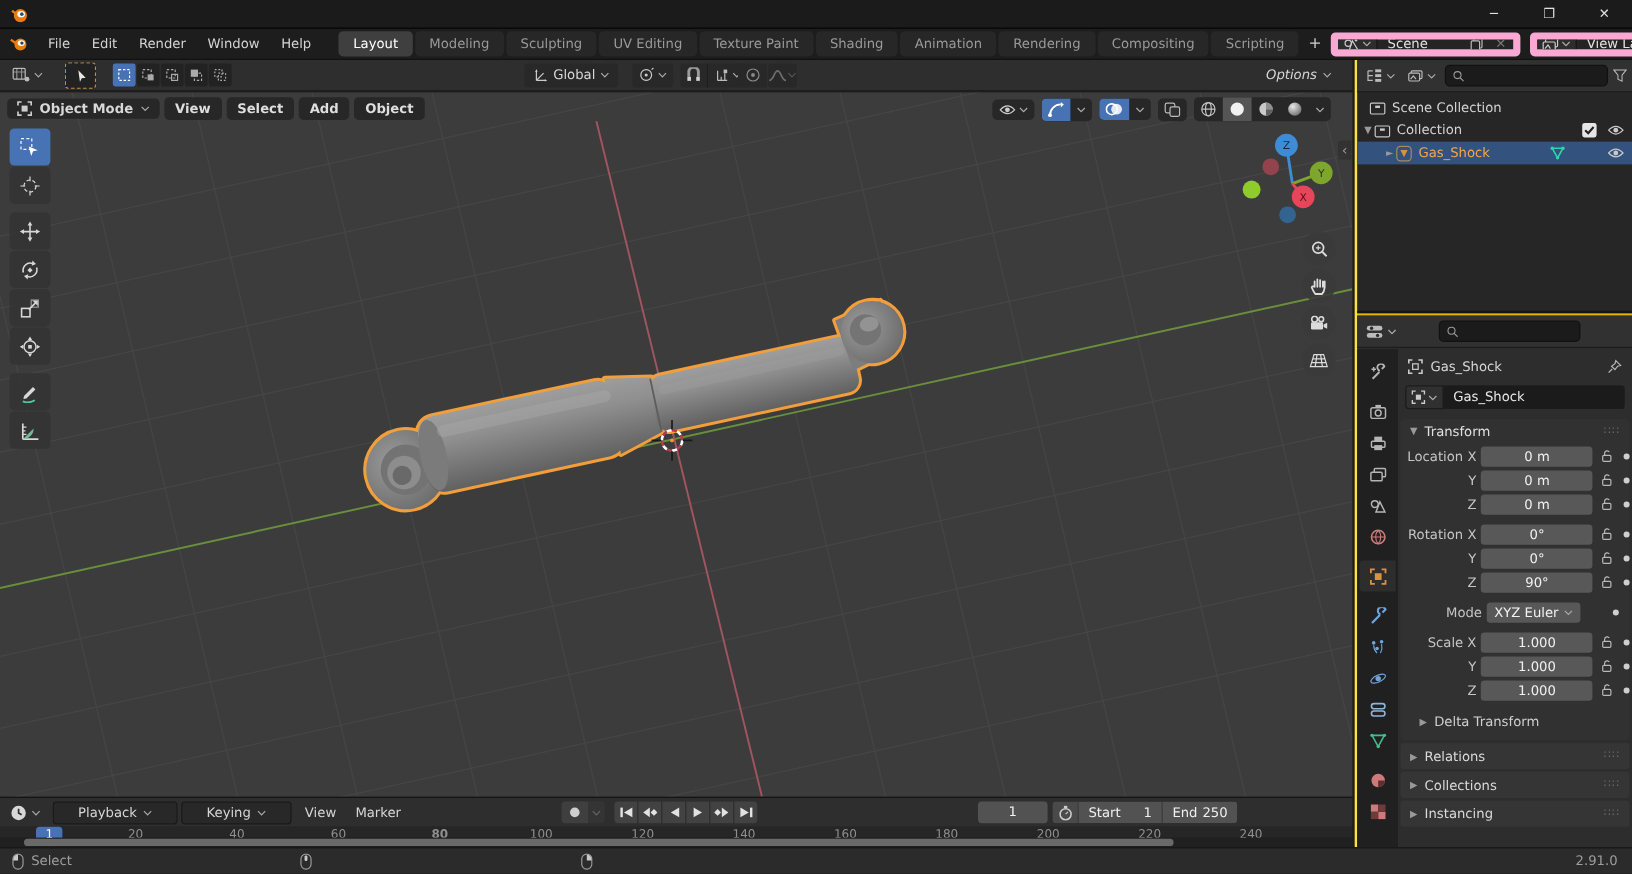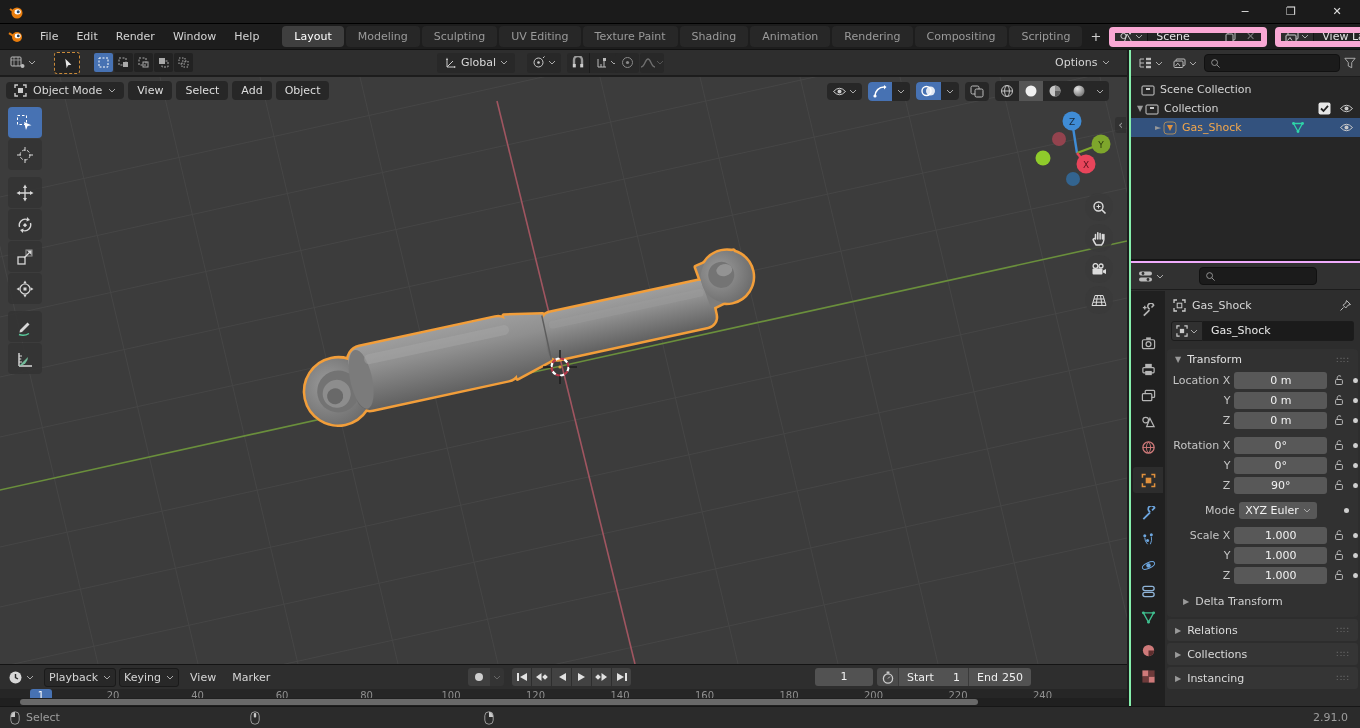--- a/index.html
+++ b/index.html
@@ -27,42 +27,42 @@
   .dbsel { display:flex; align-items:center; height:20px; background:#242424; border:6px solid #f9a8d4; border-radius:4px; overflow:hidden; }
   .dbsel .ic { display:flex; align-items:center; gap:2px; padding:0 4px; background:#2d2d2d; height:100%; border-right:1px solid #141414; }
   .dbsel .txt { padding:0 8px; color:#e2e2e2; flex:1; white-space:nowrap; }
   .dbsel .mini { padding:0 4px; display:flex; align-items:center; }
   .dbsel .x { color:#777; padding:0 6px; }
   .scenegrp { margin-left:auto; display:flex; gap:8px; margin-right:8px; }
   .sel-scene { width:158px; } .sel-layer { width:188px; }
 
   
   .leftcol  { position:absolute; left:0; top:50px; width:1127px; height:656px; }
-  .rightcol { position:absolute; left:1129px; top:50px; width:231px; height:656px; background:#f0abfc; border-left:2px solid #86efac; }
+  .rightcol { position:absolute; left:1129px; top:50px; width:231px; height:656px; background:#eab308; border-left:2px solid #fde047; }
 
   
   .toolbar-row { position:absolute; left:0; top:0; width:1127px; height:26px; background:#2e2e2e; border-bottom:1px solid #1c1c1c; display:flex; align-items:center; }
   .tsb-btn { display:flex; align-items:center; gap:3px; padding:2px 4px; border-radius:3px; }
   .active-tool { margin-left:14px; width:26px; height:22px; border:1px dashed #c98a3a; border-radius:3px; display:flex; align-items:center; justify-content:center; background:#222; }
   .selmode { display:flex; gap:1px; margin-left:14px; }
   .selmode .sm { width:19px; height:19px; border-radius:2px; background:#222222; display:flex; align-items:center; justify-content:center; }
   .selmode .sm.on { background:#4772b3; }
   .orient-dd { position:absolute; left:437px; display:flex; align-items:center; gap:4px; height:20px; background:#282828; border-radius:3px; padding:0 7px; }
   .pivot-dd { position:absolute; left:527px; display:flex; align-items:center; gap:3px; height:20px; background:#282828; border-radius:3px; padding:0 5px; }
   .snap-grp { position:absolute; left:567px; display:flex; height:20px; }
   .snap-grp .mg { width:22px; background:#282828; border-radius:3px 0 0 3px; display:flex; align-items:center; justify-content:center; }
   .snap-grp .st { width:34px; background:#282828; border-left:1px solid #1c1c1c; border-radius:0 3px 3px 0; display:flex; align-items:center; justify-content:center; gap:2px; }
   .prop-grp { position:absolute; left:615px; display:flex; height:20px; gap:1px; }
   .prop-grp > div { background:#282828; border-radius:3px; width:24px; display:flex; align-items:center; justify-content:center; }
-  .options-btn { position:absolute; left:1046px; display:flex; align-items:center; gap:5px; height:20px; padding:0 9px; border-radius:3px; color:#d6d6d6; }
+  .options-btn { position:absolute; left:1046px; display:flex; align-items:center; gap:5px; height:20px; padding:0 9px; border-radius:3px; color:#d6d6d6;font-style:italic; }
 
   
   .viewport { position:absolute; left:0; top:27px; width:1127px; height:587px; background:#3c3c3c; overflow:hidden; }
   .vp-svg { position:absolute; left:0; top:0; }
-  .vp-header { position:absolute; left:6px; top:4px; display:flex; gap:4px; align-items:center; }
+  .vp-header { position:absolute; left:6px; top:4px; display:flex; gap:4px; align-items:center;font-weight:bold; }
   .vmenu { background:#252525e6; border-radius:4px; padding:3px 9px; color:#dedede; white-space:nowrap; }
   .mode-pill { display:flex; align-items:center; gap:6px; background:#252525e6; border-radius:4px; padding:2px 8px; }
   .vp-right { position:absolute; right:18px; top:4px; display:flex; gap:6px; align-items:center; }
   .pillgrp { display:flex; align-items:center; background:#252525e6; border-radius:4px; overflow:hidden; }
   .pillgrp .seg { padding:3px 5px; display:flex; align-items:center; gap:2px; }
   .seg.blue { background:#4772b3; }
   .seg.litex { background:#555555; }
   .overlay-text { position:absolute; left:64px; top:36px; line-height:18px; color:#fff; text-shadow:0 1px 1px #0008; }
   .overlay-text .l2 { color:#d8d8d8; }
   .vtoolbar { position:absolute; left:8px; top:30px; display:flex; flex-direction:column; gap:1px; }
@@ -70,21 +70,21 @@
   .vtool.on { background:#4772b3; }
   .vtool.gap { margin-top:6px; }
   .navbtns { position:absolute; left:1085px; top:116px; display:flex; flex-direction:column; gap:3px; }
   .navbtn { width:28px; height:28px; border-radius:50%; background:#3a3a3ae0; display:flex; align-items:center; justify-content:center; }
   .collapse-arrow { position:absolute; right:1px; top:40px; color:#9a9a9a; font-size:12px; background:#2c2c2c99; border-radius:3px 0 0 3px; padding:1px 3px; }
 
   
   .timeline { position:absolute; left:0; top:614px; width:1127px; height:42px; border-top:1px solid #141414; }
   .tl-header { height:24px; background:#2e2e2e; display:flex; align-items:center; position:relative; }
   .tl-menu { padding:3px 8px; color:#d6d6d6; }
-  .tl-menu.boxed { display:flex; align-items:center; gap:5px; background:#282828; border:1px solid #1a1a1a; border-radius:3px; margin-right:3px; padding:2px 4px; }
+  .tl-menu.boxed { display:flex; align-items:center; gap:5px; background:#282828; border:1px solid #1a1a1a; border-radius:3px; margin-right:3px; padding:2px 20px; }
   .tl-edbtn { display:flex; align-items:center; gap:3px; padding:0 6px 0 8px; }
   .rec-btn { position:absolute; left:468px; display:flex; align-items:center; }
   .rec-btn .rc { width:22px; height:18px; background:#3f3f3f; border-radius:3px 0 0 3px; display:flex; align-items:center; justify-content:center; }
   .rec-btn .rch { width:14px; height:18px; background:#343434; border-radius:0 3px 3px 0; display:flex; align-items:center; justify-content:center; }
   .transport { position:absolute; left:512px; display:flex; gap:1px; }
   .tpbtn { width:19px; height:18px; background:#424242; display:flex; align-items:center; justify-content:center; }
   .tpbtn:first-child { border-radius:3px 0 0 3px; } .tpbtn:last-child { border-radius:0 3px 3px 0; }
   .framefield { position:absolute; left:815px; width:58px; height:18px; background:#525252; border-radius:3px; text-align:center; line-height:18px; color:#f2f2f2; }
   .rangegrp { position:absolute; left:877px; display:flex; height:18px; border-radius:3px; overflow:hidden; }
   .rangegrp .sw { width:22px; background:#4a4a4a; display:flex; align-items:center; justify-content:center; border-right:1px solid #3a3a3a; }
@@ -736,21 +736,21 @@
               <span>End</span>
               <span>250</span>
             </div>
         </div>
       </div>
       <div class="tl-ruler">
         <div id="ruler-ticks">
             <span class="tick" style="left: 113px;">20</span>
             <span class="tick" style="left: 197.5px;">40</span>
             <span class="tick" style="left: 282px;">60</span>
-            <span class="tick" style="left: 366.5px;">80</span>
+            <span class="tick" style="left: 366.5px; font-weight: bold;">80</span>
             <span class="tick" style="left: 451px;">100</span>
             <span class="tick" style="left: 535.5px;">120</span>
             <span class="tick" style="left: 620px;">140</span>
             <span class="tick" style="left: 704.5px;">160</span>
             <span class="tick" style="left: 789px;">180</span>
             <span class="tick" style="left: 873.5px;">200</span>
             <span class="tick" style="left: 958px;">220</span>
             <span class="tick" style="left: 1042.5px;">240</span>
           </div>
         <div class="playhead">1</div>

